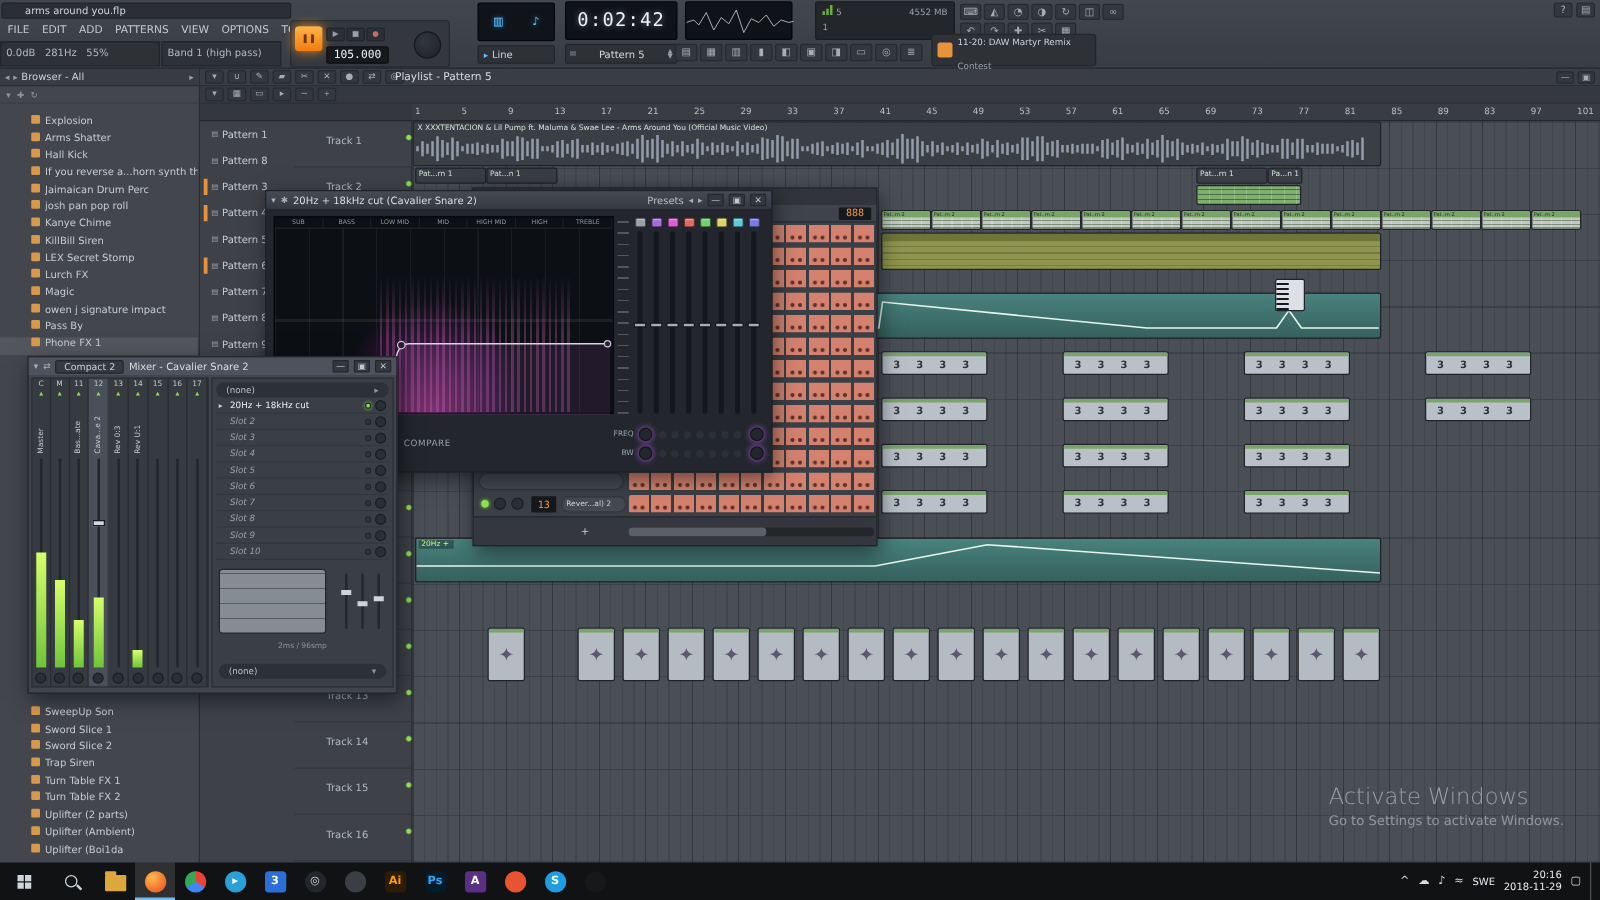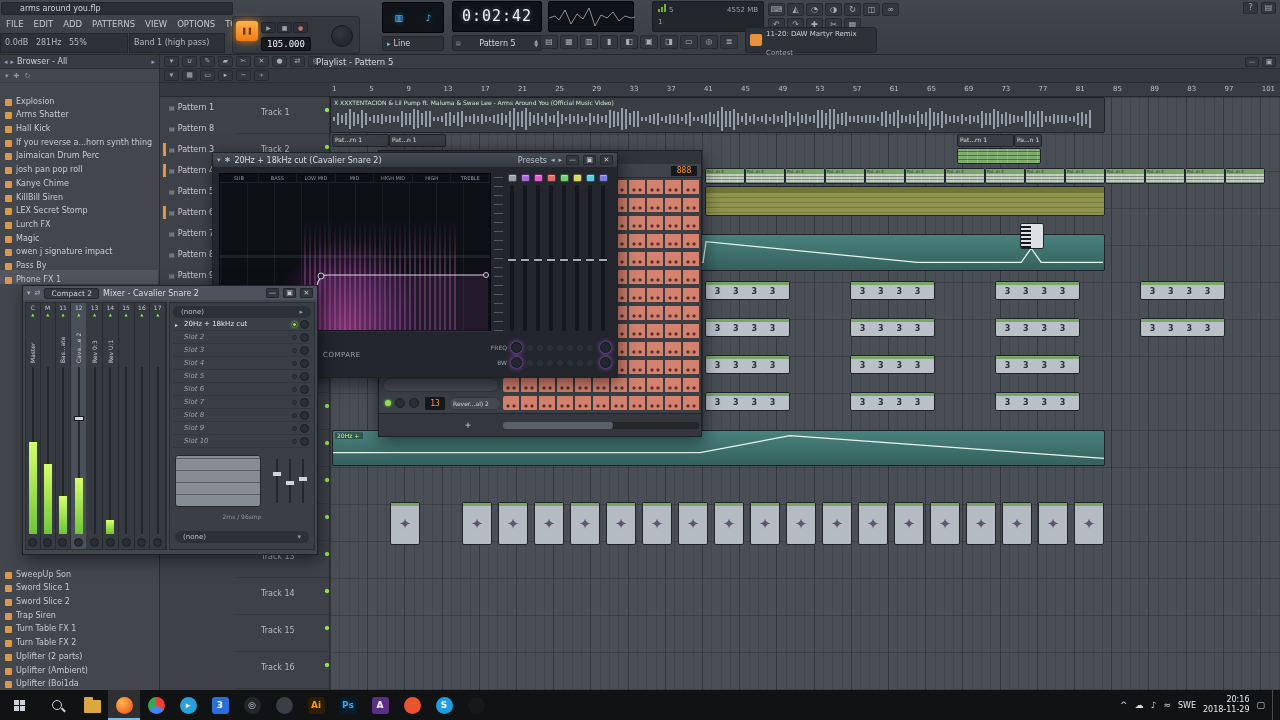--- a/index.html
+++ b/index.html
@@ -48,21 +48,21 @@
 .menu-btn{position:absolute;left:2px;top:2px;width:13px;height:12px}
 
 .browser{position:absolute;left:0;top:55px;width:160px;height:635px;background:#43474d;border-right:1px solid #2a2d32}
 .br-header{height:14px;background:#383c42;border-bottom:1px solid #2a2d32;display:flex;align-items:center;gap:3px;padding:0 4px}
 .br-header .t{font-size:8px;color:#ccd1d7;flex:1}
 .br-header .g{font-size:7px;color:#9aa0a8}
 .br-sub{height:14px;display:flex;align-items:center;gap:5px;padding:0 5px;border-bottom:1px solid rgba(0,0,0,.15)}
 .br-sub .g{font-size:7px;color:#8f959d}
 .br-list{position:absolute;left:0;right:1px;top:37px}
 .br-list2{position:absolute;left:0;right:1px;top:510px}
-.br-item{height:13.7px;display:flex;align-items:flex-end;gap:4px;padding-left:5px}
+.br-item{height:13.7px;display:flex;align-items:flex-start;gap:4px;padding-left:25px}
 .br-item.is-selected{background:rgba(255,255,255,.09)}
 .br-item .ic{width:7px;height:7px;background:#d89a4a;border-radius:1px;flex:none}
 .br-item .t{font-size:8px;color:#c6cbd1;white-space:nowrap;overflow:hidden}
 
 .playlist{position:absolute;left:160px;top:55px;width:1120px;height:635px;background:#3e4248}
 .pl-tb1{position:absolute;left:0;top:0;width:1120px;height:14px;background:#3a3e44;border-bottom:1px solid #2a2d32;display:flex;align-items:center;gap:3px;padding:0 4px}
 .pl-tb2{position:absolute;left:0;top:14px;width:1120px;height:14px;background:#35393f;border-bottom:1px solid #2a2d32;display:flex;align-items:center;gap:3px;padding:0 4px}
 .pl-tb1 .icon-btn,.pl-tb2 .icon-btn{width:15px;height:11px;font-size:7px}
 .pl-title{position:absolute;left:156px;top:0;height:14px;line-height:14px;font-size:8.5px;color:#d6dade}
 .pl-winbtns{position:absolute;right:4px;top:2px;display:flex;gap:3px}
@@ -1544,20 +1544,24 @@
           </span>
       </div>
       <div class="fx-latency">2ms / 96smp</div>
       <div class="fx-footer">
           <span>(none)</span>
           <span class="a">▾</span>
         </div>
     </div>
   </div>
 
+  <div class="watermark">
+    <div class="l1">Activate Windows</div>
+    <div class="l2">Go to Settings to activate Windows.</div>
+  </div>
 
   <div class="taskbar">
     <div class="tb-btn">
       <span class="win-logo">
           <i></i>
           <i></i>
           <i></i>
           <i></i>
         </span>
     </div>

